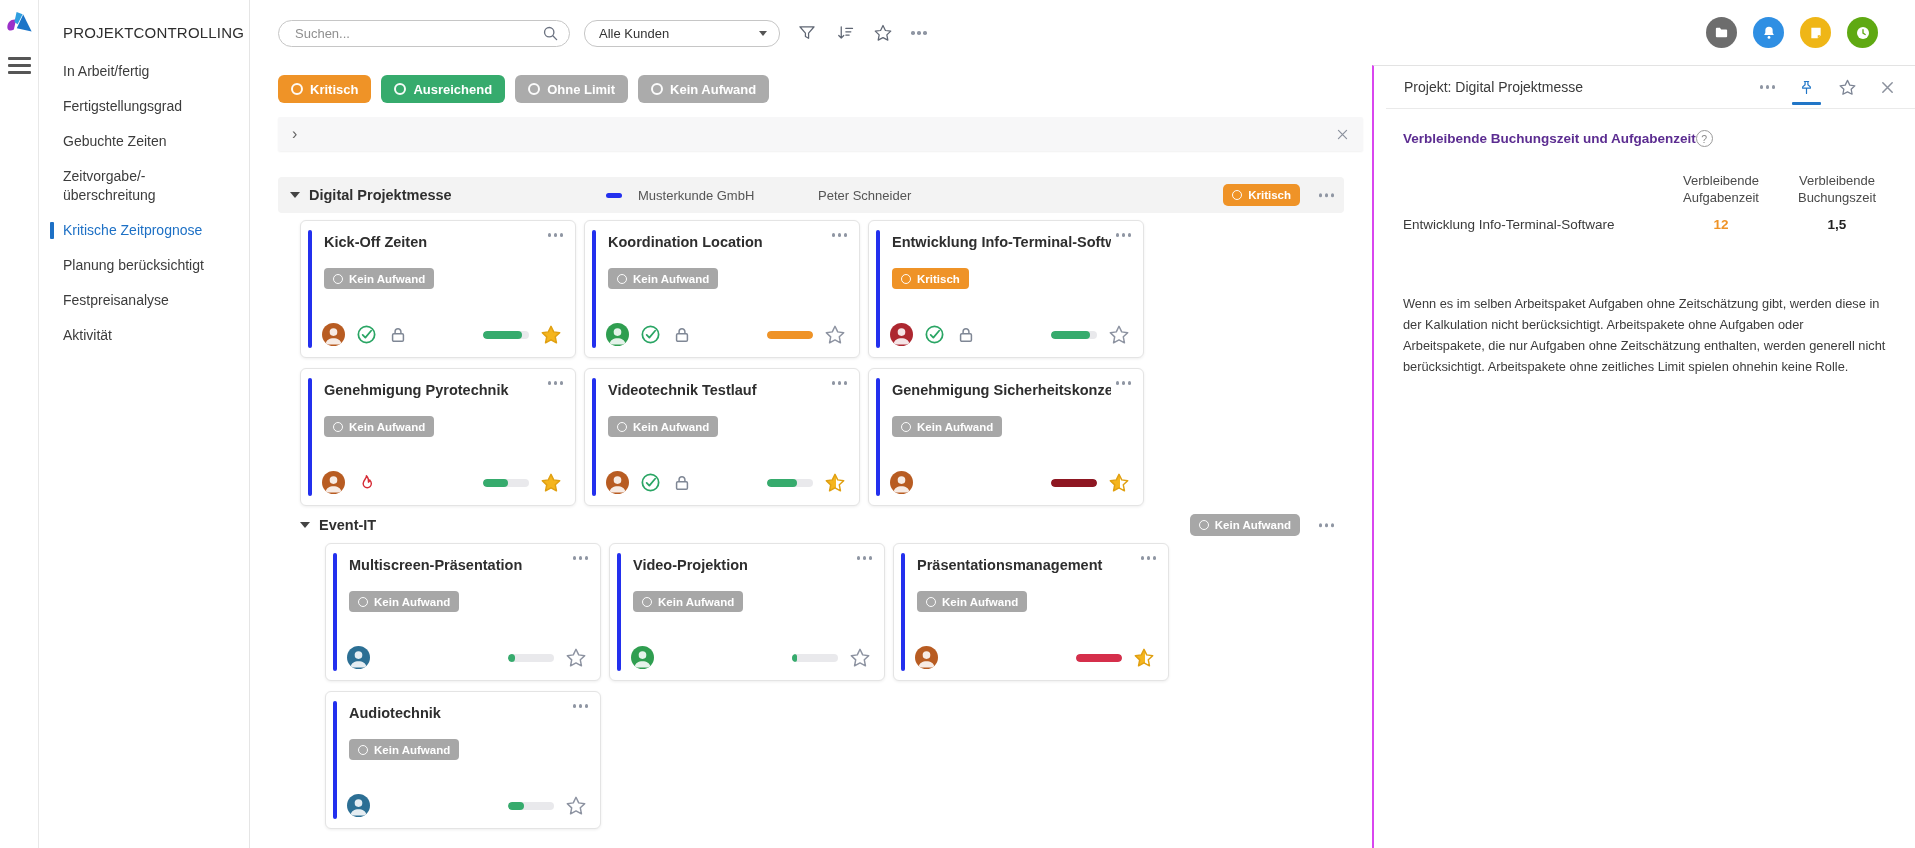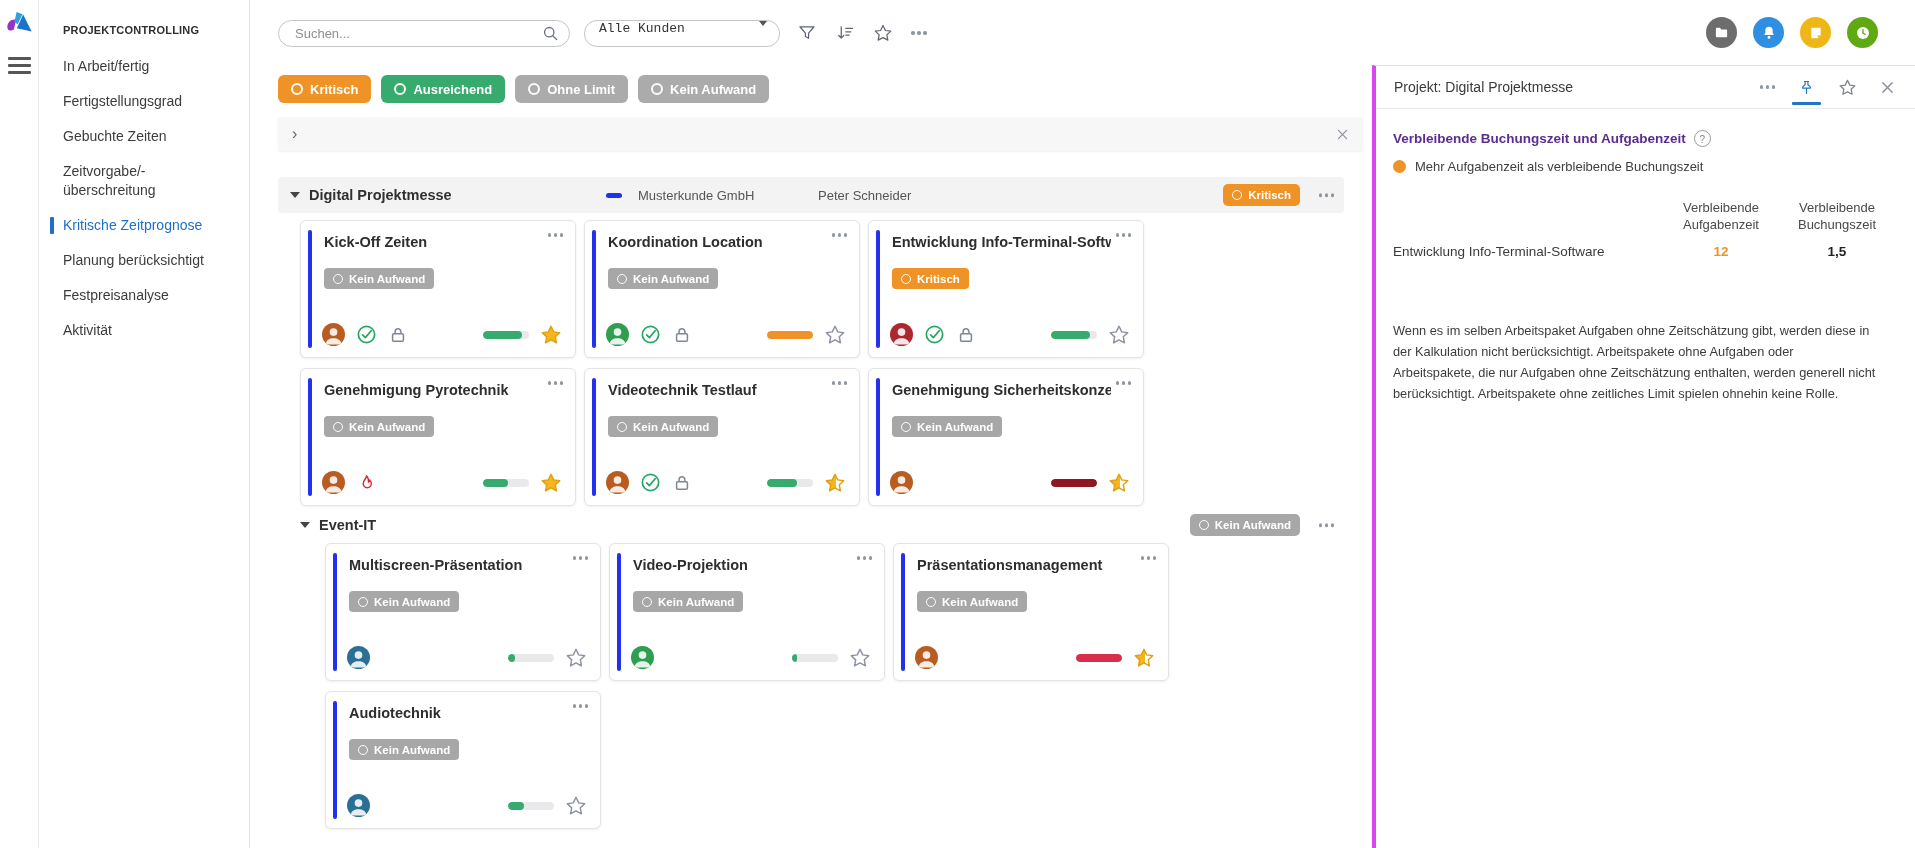--- a/index.html
+++ b/index.html
@@ -7,32 +7,32 @@
   .app{position:relative;width:1915px;height:848px;background:#fff;overflow:hidden;color:#333;}
 
   
   .rail{position:absolute;left:0;top:0;width:38px;height:100%;border-right:1px solid #e8e8e8;background:#fff;}
   .logo{position:absolute;left:4px;top:9px;width:31px;height:31px;cursor:pointer;}
   .burger{position:absolute;left:8px;top:57px;width:23px;display:flex;flex-direction:column;gap:4px;cursor:pointer;}
   .burger i{height:3px;background:#565656;border-radius:1px;}
 
   
   .sidenav{position:absolute;left:39px;top:0;width:211px;height:100%;border-right:1px solid #e5e5e5;padding:24px 0 0 24px;box-sizing:border-box;background:#fff;}
-  .sidenav-title{font-size:11px;font-weight:bold;color:#2e2e2e;letter-spacing:.2px;margin-bottom:21px;}
+  .sidenav-title{font-size:15px;font-weight:normal;color:#2e2e2e;letter-spacing:.2px;margin-bottom:21px;}
   .nav-item{position:relative;font-size:14px;color:#3c3c3c;margin-bottom:16px;line-height:19px;width:152px;cursor:pointer;}
   .nav-item.active{color:#1d70c5;}
   .nav-bar{position:absolute;left:-13px;top:1px;width:4px;height:17px;background:#1d70c5;border-radius:1px;}
 
   
   .topbar{position:absolute;left:250px;top:0;right:16px;height:65px;background:#fff;}
   .search{position:absolute;left:28px;top:20px;width:292px;height:27px;border:1px solid #c6c6c6;border-radius:14px;display:flex;align-items:center;padding:0 10px 0 14px;box-sizing:border-box;background:#fff;}
   .search input{border:none;outline:none;flex:1;font-size:13px;color:#444;font-family:inherit;background:transparent;}
   .search input::placeholder{color:#8f8f8f;}
   .search .mag{display:flex;cursor:pointer;}
-  .select{position:absolute;left:334px;top:20px;width:196px;height:27px;border:1px solid #c6c6c6;border-radius:13px;display:flex;align-items:flex-start;padding:0 12px 0 14px;box-sizing:border-box;font-size:13px;color:#333;cursor:pointer;background:#fff;font-family:Liberation Mono, monospace;}
+  .select{position:absolute;left:334px;top:20px;width:196px;height:27px;border:1px solid #c6c6c6;border-radius:13px;display:flex;align-items:center;padding:0 12px 0 14px;box-sizing:border-box;font-size:13px;color:#333;cursor:pointer;background:#fff;}
   .caret{margin-left:auto;width:0;height:0;border-left:4px solid transparent;border-right:4px solid transparent;border-top:5px solid #555;}
   .tool-icons{position:absolute;left:547px;top:15px;display:flex;align-items:center;gap:18px;height:36px;}
   .ticon{cursor:pointer;display:flex;align-items:center;}
   .app-buttons{position:absolute;right:21px;top:17px;display:flex;gap:16px;}
   .appbtn{width:31px;height:31px;border-radius:50%;display:flex;align-items:center;justify-content:center;cursor:pointer;}
 
   
   .chips{position:absolute;left:278px;top:75px;display:flex;gap:10px;}
   .chip{height:28px;border-radius:6px;display:flex;align-items:center;gap:7px;padding:0 13px;color:#fff;font-size:13px;font-weight:bold;cursor:pointer;}
   .ring{width:12px;height:12px;border:2px solid rgba(255,255,255,.95);border-radius:50%;display:inline-block;box-sizing:border-box;flex:none;}
@@ -72,28 +72,28 @@
   .pill{position:absolute;left:23px;top:47px;height:21px;border-radius:4px;color:#fff;font-size:11.5px;font-weight:bold;display:inline-flex;align-items:center;gap:6px;padding:0 9px;}
   .pill .ring{width:10px;height:10px;border-width:1.5px;}
   .cfoot{position:absolute;left:21px;right:13px;bottom:11px;display:flex;align-items:center;gap:11px;}
   .avatar{width:23px;height:23px;border-radius:50%;overflow:hidden;display:flex;align-items:flex-end;justify-content:center;flex:none;}
   .spacer{flex:1;}
   .progress{width:46px;height:8px;border-radius:4px;background:#e9e9ec;overflow:hidden;flex:none;}
   .progress i{display:block;height:100%;border-radius:4px;}
   .star{cursor:pointer;flex:none;}
 
   
-  .panel{position:absolute;left:1372px;top:65px;right:0;bottom:0;background:#fff;border-left:4px solid #d946ef;border-top:1px solid #e3e3e3;box-sizing:border-box;}
+  .panel{position:absolute;left:1372px;top:65px;right:0;bottom:0;background:#fff;border-left:2px solid #d946ef;border-top:1px solid #e3e3e3;box-sizing:border-box;padding-left:12px;}
   .phead{height:43px;border-bottom:1px solid #eaeaea;display:flex;align-items:center;padding:0 20px 0 18px;box-sizing:border-box;}
   .ptitle{font-size:14px;color:#3a3a3a;}
   .picons{margin-left:auto;display:flex;align-items:center;gap:23px;}
   .picon{cursor:pointer;display:flex;position:relative;}
   .pin-u{position:absolute;left:-6px;right:-6px;bottom:-9px;height:2.5px;background:#2176c7;border-radius:1px;}
   .pbody{padding:21px 17px 0 17px;}
-  .psection{font-size:13.5px;font-weight:bold;color:#5c2d91;display:flex;align-items:center;gap:8px;}
+  .psection{font-size:13.5px;font-weight:bold;color:#5c2d91;display:flex;align-items:center;}
   .qmark{width:15px;height:15px;border:1px solid #9a9a9a;border-radius:50%;color:#8a8a8a;font-size:10.5px;display:inline-flex;align-items:center;justify-content:center;font-weight:normal;cursor:pointer;flex:none;}
   .plegend{margin-top:12px;display:flex;align-items:center;gap:9px;font-size:13px;color:#3f3f3f;}
   .ldot{width:13px;height:13px;border-radius:50%;flex:none;}
   .ptable{margin-top:25px;}
   .prow{display:flex;align-items:flex-end;}
   .pcol-label{flex:1;}
   .pcol{width:110px;text-align:center;font-size:13px;color:#4a4a4a;line-height:17px;white-space:pre-line;flex:none;}
   .pcol2{width:122px;}
   .prow.data{margin-top:10px;align-items:center;}
   .prow.data .pcol-label{font-size:13.5px;color:#3a3a3a;}
@@ -609,24 +609,20 @@
               <path d="M3 3l10 10M13 3L3 13"></path>
             </svg>
         </span>
       </span>
     </div>
     <div class="pbody">
       <div class="psection">
         <span>Verbleibende Buchungszeit und Aufgabenzeit</span>
         <span class="qmark">?</span>
       </div>
-      <div class="plegend">
-        <span class="ldot" style="background:#ef9327"></span>
-        <span>Mehr Aufgabenzeit als verbleibende Buchungszeit</span>
-      </div>
       <div class="ptable">
         <div class="prow">
           <span class="pcol-label"></span>
           <span class="pcol">Verbleibende
 Aufgabenzeit</span>
           <span class="pcol pcol2">Verbleibende
 Buchungszeit</span>
         </div>
         <div>
             <div class="prow data">

